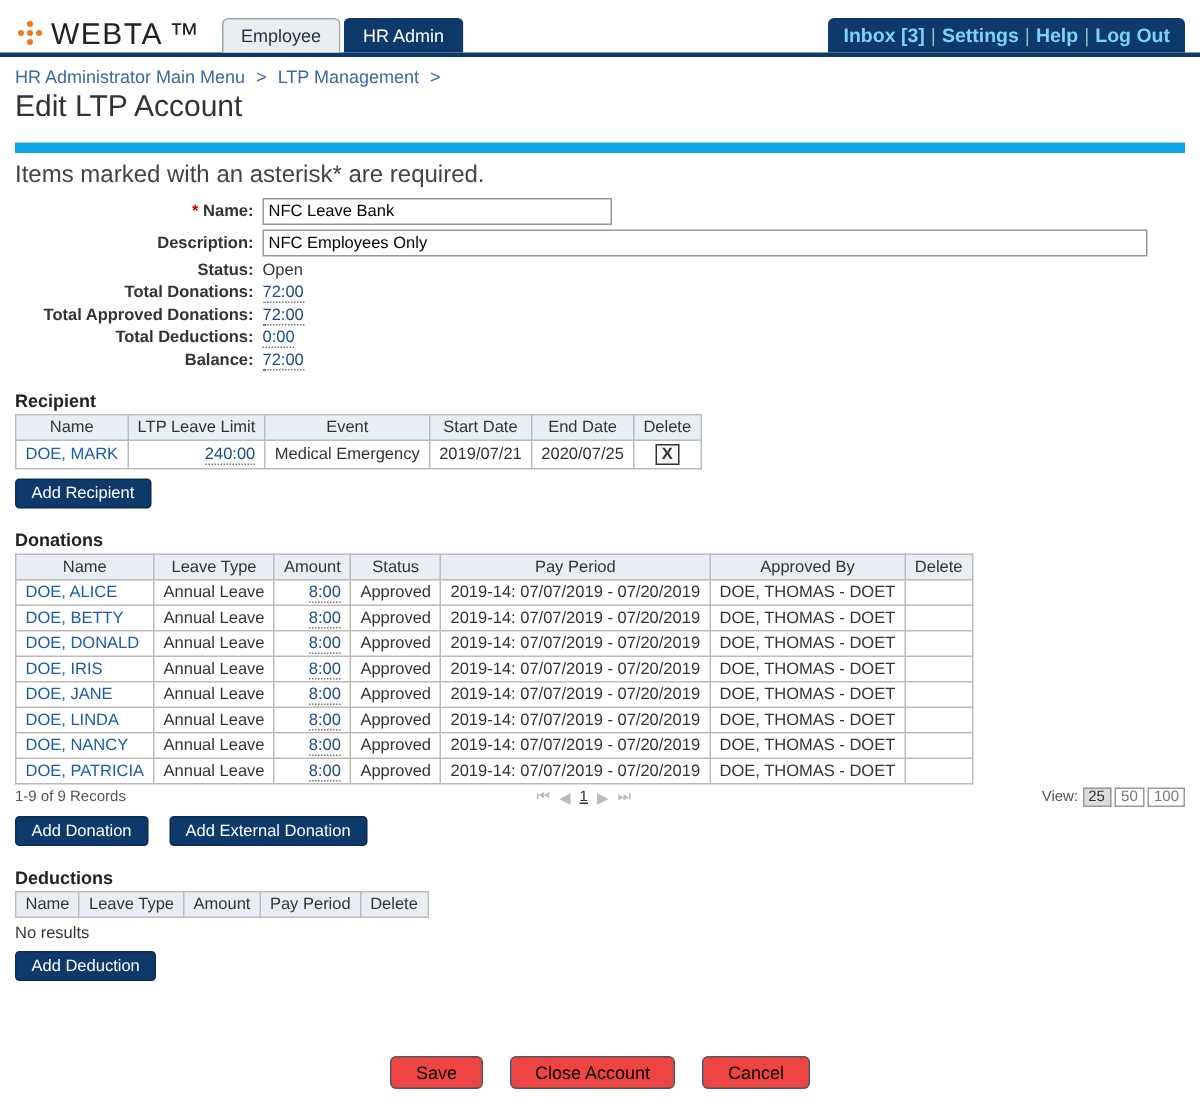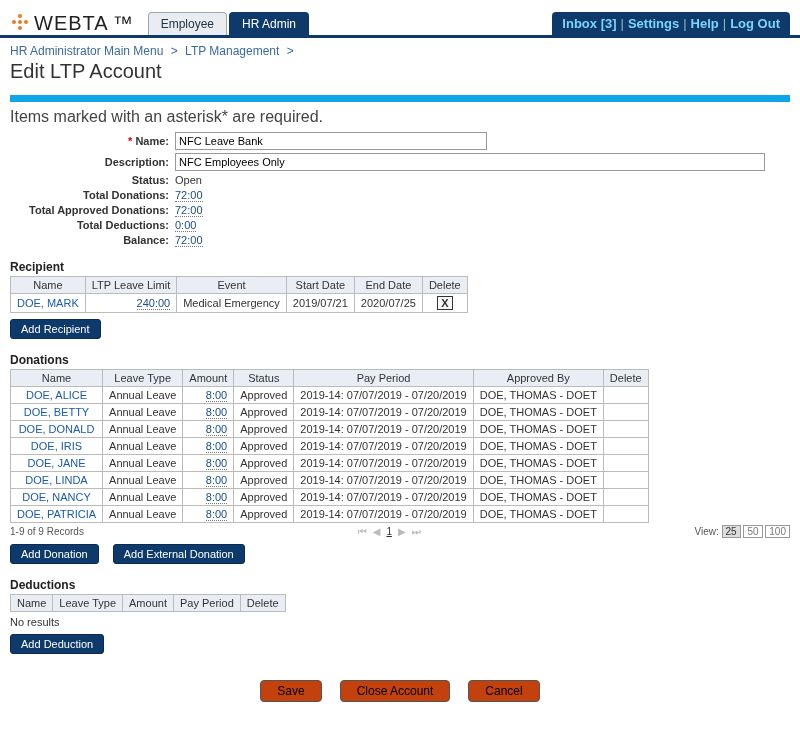--- a/index.html
+++ b/index.html
@@ -97,21 +97,21 @@
     margin: 0 10px;
     font-size: 11px;
   }
   table.grid th, table.grid td {
     border:1px solid #bbb;
     padding: 2px 6px;
     text-align:left;
     white-space: nowrap;
   }
   table.grid th { background:#e8eef4; font-weight:normal; text-align:center; color:#333;}
-  table.grid td.link { color:#1a5ab0; cursor:pointer;text-align:center; }
+  table.grid td.link { color:#1a5ab0; cursor:pointer; }
   table.grid td.num { text-align:right; }
   .btn {
     background:#0e3a6b; color:#fff; border:1px solid #0a2c52;
     border-radius:3px; font-size:11px; padding:3px 10px; cursor:pointer;
   }
   .btn-row { margin: 6px 10px; display:flex; gap:14px;}
   .xbox {
     display:inline-block; width:16px; height:14px; border:1px solid #333;
     text-align:center; line-height:12px; font-weight:bold; font-size:11px;
     background:#f8f8f8; cursor:pointer;
@@ -129,22 +129,22 @@
   }
   .pager .view span.box.active { background:#ddd; color:#333; }
 
   .noresults { margin: 4px 10px; font-size:11px; color:#333;}
 
   .footer-actions {
     display:flex; gap:18px; justify-content:center;
     margin: 26px 0 12px 0;
   }
   .footer-actions button {
-    background:#c2410c; border:1px solid #555; border-radius:4px;
-    padding:3px 16px; font-size:12px; cursor:pointer;
+    background:#ef4444; border:1px solid #555; border-radius:4px;
+    padding:3px 16px; font-size:12px; cursor:pointer;margin-top:24px;
   }
 </style>
 </head>
 <body>
 
 <div class="header">
   <div class="header-left">
     <div class="logo">
       <div class="logo-dots">
         <span class="d1"></span>
@@ -179,21 +179,21 @@
   <span class="gt">&gt;</span>
 </div>
 
 <h1 class="page-title">Edit LTP Account</h1>
 
 <div class="hint">Items marked with an asterisk* are required.</div>
 
 <div class="form-area">
   <div class="form-row">
     <div class="form-label"><span class="ast">*</span> <span>Name:</span></div>
-    <input class="text-input" style="width: 312px;" value="NFC Leave Bank">
+    <input class="text-input" style="width: 233px;" value="NFC Leave Bank">
   </div>
   <div class="form-row">
     <div class="form-label">Description:</div>
     <input class="text-input" style="width: 590px;" value="NFC Employees Only">
   </div>
   <div class="form-row">
     <div class="form-label">Status:</div>
     <div class="form-value">Open</div>
   </div>
   <div class="form-row">

